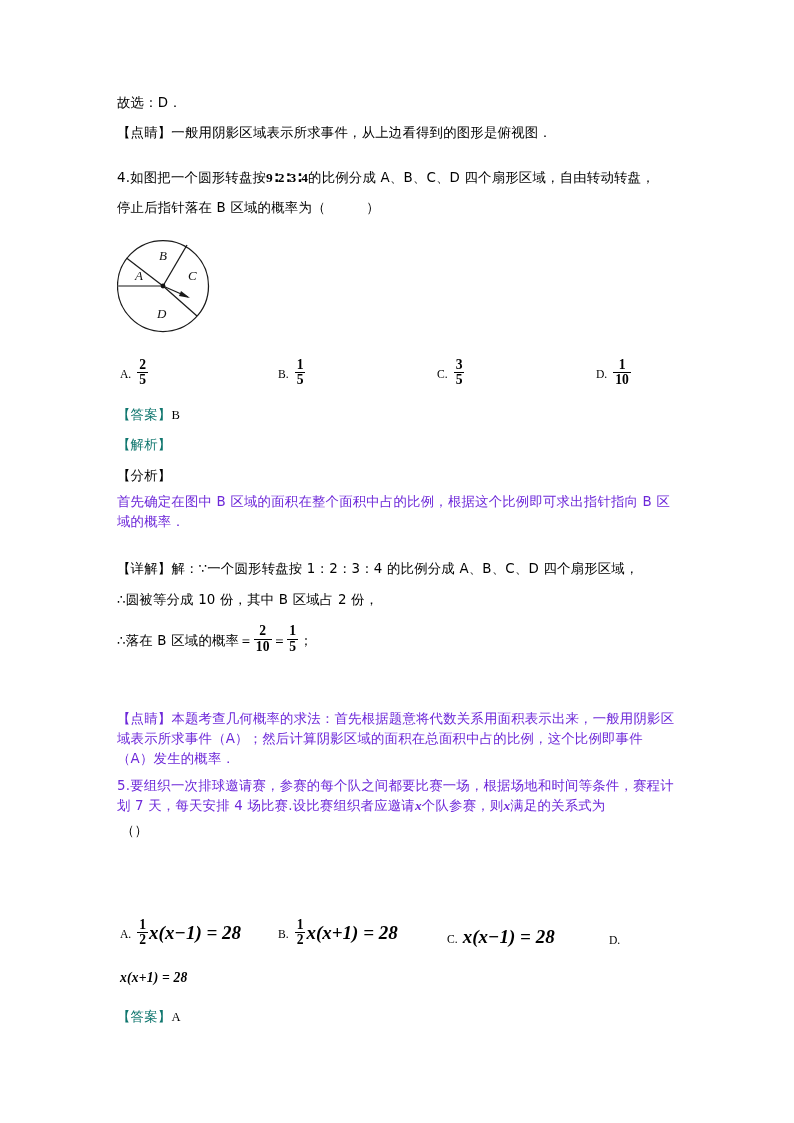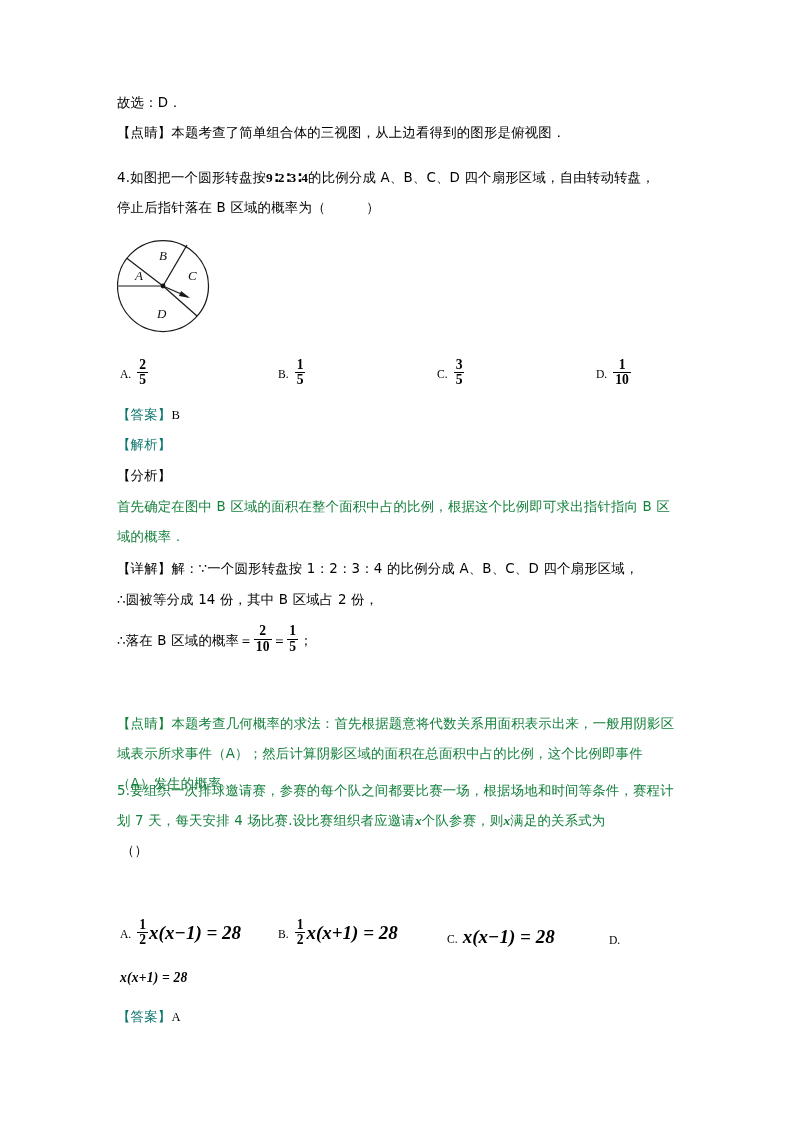--- a/index.html
+++ b/index.html
@@ -24,22 +24,22 @@
   }
   .line {
     font-size: 13.2px;
     line-height: 30px;
     color: #000;
     letter-spacing: 0.2px;
     white-space: nowrap;
   }
   .para {
     font-size: 13.2px;
-    line-height: 30px;
-    color: #15803d;
+    line-height: 20px;
+    color: #6d28d9;
     letter-spacing: 0.2px;
   }
   .blue {
     color: #0f766e;
   }
   .cjk {
     font-family: "DejaVu Sans", "Liberation Sans", sans-serif;
     font-size: 13.4px;
   }
   .latin {
@@ -111,21 +111,21 @@
 </head>
 <body>
 
 <div class="page">
 
   <div class="blk" style="top:88px;">
     <div class="line"><span class="cjk">故选：D．</span></div>
   </div>
 
   <div class="blk" style="top:118px;">
-    <div class="line"><span class="cjk">【点睛】本题考查了简单组合体的三视图，从上边看得到的图形是俯视图．</span></div>
+    <div class="line"><span class="cjk">【点睛】一般用阴影区域表示所求事件，从上边看得到的图形是俯视图．</span></div>
   </div>
 
   <div class="blk" style="top:163px;">
     <div class="line">
       <span class="cjk">4.如图把一个圆形转盘按</span><span class="mathbf">9∶2∶3∶4</span><span class="cjk">的比例分成 A、B、C、D 四个扇形区域，自由转动转盘，</span>
     </div>
     <div class="line"><span class="cjk">停止后指针落在 B 区域的概率为（　　　）</span></div>
   </div>
 
   <div class="figure-wrap">
@@ -182,21 +182,21 @@
 
   <div class="blk" style="top:492px;">
     <div class="para"><span class="cjk">首先确定在图中 B 区域的面积在整个面积中占的比例，根据这个比例即可求出指针指向 B 区域的概率．</span></div>
   </div>
 
   <div class="blk" style="top:554px;">
     <div class="line"><span class="cjk">【详解】</span><span class="cjk">解：∵一个圆形转盘按 1：2：3：4 的比例分成 A、B、C、D 四个扇形区域，</span></div>
   </div>
 
   <div class="blk" style="top:585px;">
-    <div class="line"><span class="cjk">∴圆被等分成 14 份，其中 B 区域占 2 份，</span></div>
+    <div class="line"><span class="cjk">∴圆被等分成 10 份，其中 B 区域占 2 份，</span></div>
   </div>
 
   <div class="blk" style="top:624px;">
     <div class="line" style="line-height:34px;">
       <span class="cjk">∴落在 B 区域的概率＝</span><span class="frac"><span class="num">2</span><span class="den">10</span></span><span class="cjk">＝</span><span class="frac"><span class="num">1</span><span class="den">5</span></span><span class="cjk">；</span>
     </div>
   </div>
 
 
   <div class="blk" style="top:709px;">

